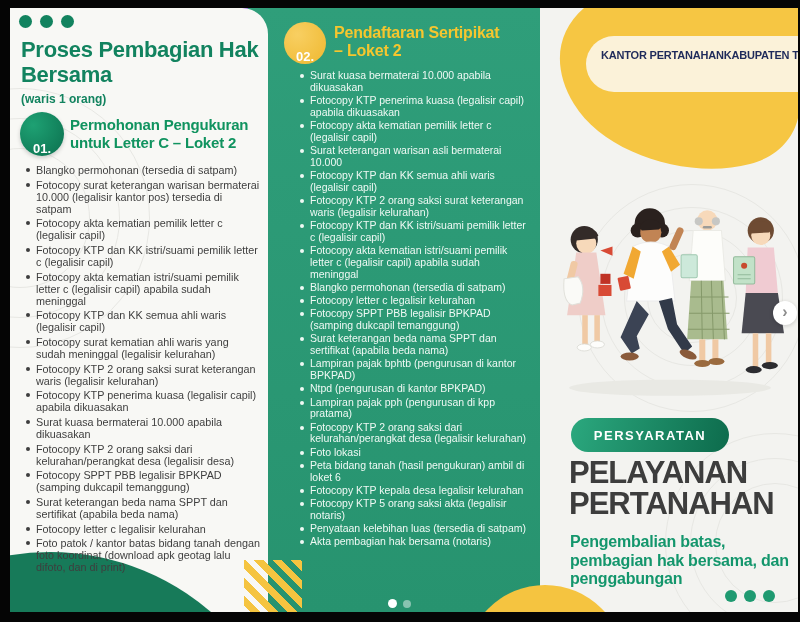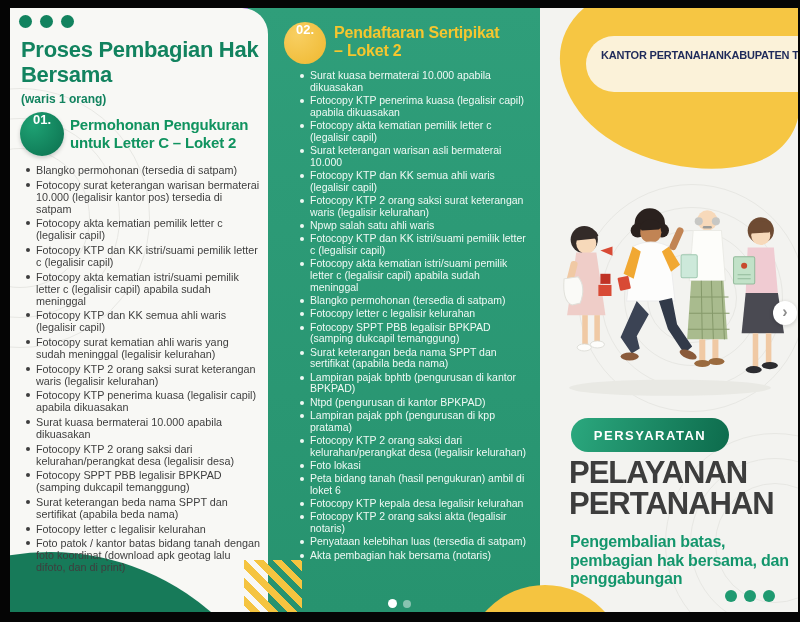--- a/index.html
+++ b/index.html
@@ -28,21 +28,21 @@
 
   .dots { display:flex; gap:8px; position:absolute; }
   .dots i { width:13px; height:13px; border-radius:50%; background:var(--green_dark,#12835f); }
 
   
   .lp-title { position:absolute; left:11px; top:30px; width:246px;
     font-size:22px; line-height:1.12; font-weight:bold; color:var(--green_dark,#12835f); letter-spacing:-0.3px; }
   .lp-title span { display:block; white-space:nowrap; }
   .lp-sub { position:absolute; left:11px; top:84px; font-size:12px; font-weight:bold; color:var(--green_dark,#12835f); }
 
-  .step-badge { position:absolute; border-radius:50%; display:flex; align-items:flex-start; justify-content:center;
+  .step-badge { position:absolute; border-radius:50%; display:flex; align-items:flex-end; justify-content:center;
     color:#fff; font-weight:bold; font-size:13px; }
   .badge-01 { left:10px; top:104px; width:44px; height:44px;
     background:radial-gradient(circle at 30% 30%, #1ea173, #0b6f4e); box-shadow:0 2px 4px rgba(0,0,0,.18); }
   .lp-step-title { position:absolute; left:60px; top:108px; width:200px;
     font-size:15px; line-height:1.18; font-weight:bold; color:#10935f; letter-spacing:-0.2px; }
   .lp-step-title span { display:block; white-space:nowrap; }
 
   .req-list { position:absolute; left:14px; top:156px; width:236px; color:#3e3e3e;
     font-size:10.8px; line-height:1.12; }
   .req-list .item { position:relative; padding-left:12px; margin-bottom:2.5px; }
@@ -175,21 +175,20 @@
         <div class="item"><span>Fotocopy KTP penerima kuasa (legalisir capil) apabila dikuasakan</span></div>
 
         <div class="item"><span>Fotocopy akta kematian pemilik letter c (legalisir capil)</span></div>
 
         <div class="item"><span>Surat keterangan warisan asli bermaterai 10.000</span></div>
 
         <div class="item"><span>Fotocopy KTP dan KK semua ahli waris (legalisir capil)</span></div>
 
         <div class="item"><span>Fotocopy KTP 2 orang saksi surat keterangan waris (legalisir kelurahan)</span></div>
 
-        <div class="item"><span>Npwp salah satu ahli waris</span></div>
 
         <div class="item"><span>Fotocopy KTP dan KK istri/suami pemilik letter c (legalisir capil)</span></div>
 
         <div class="item"><span>Fotocopy akta kematian istri/suami pemilik letter c (legalisir capil) apabila sudah meninggal</span></div>
 
         <div class="item"><span>Blangko permohonan (tersedia di satpam)</span></div>
 
         <div class="item"><span>Fotocopy letter c legalisir kelurahan</span></div>
 
         <div class="item"><span>Fotocopy SPPT PBB legalisir BPKPAD (samping dukcapil temanggung)</span></div>
@@ -203,21 +202,21 @@
         <div class="item"><span>Lampiran pajak pph (pengurusan di kpp pratama)</span></div>
 
         <div class="item"><span>Fotocopy KTP 2 orang saksi dari kelurahan/perangkat desa (legalisir kelurahan)</span></div>
 
         <div class="item"><span>Foto lokasi</span></div>
 
         <div class="item"><span>Peta bidang tanah (hasil pengukuran) ambil di loket 6</span></div>
 
         <div class="item"><span>Fotocopy KTP kepala desa legalisir kelurahan</span></div>
 
-        <div class="item"><span>Fotocopy KTP 2 orang saksi akta (legalisir notaris)</span></div>
+        <div class="item"><span>Fotocopy KTP 5 orang saksi akta (legalisir notaris)</span></div>
 
         <div class="item"><span>Penyataan kelebihan luas (tersedia di satpam)</span></div>
 
         <div class="item"><span>Akta pembagian hak bersama (notaris)</span></div>
       </div>
 
     <div class="carousel-dots">
       <span class="d1"></span>
       <span class="d2"></span>
     </div>

